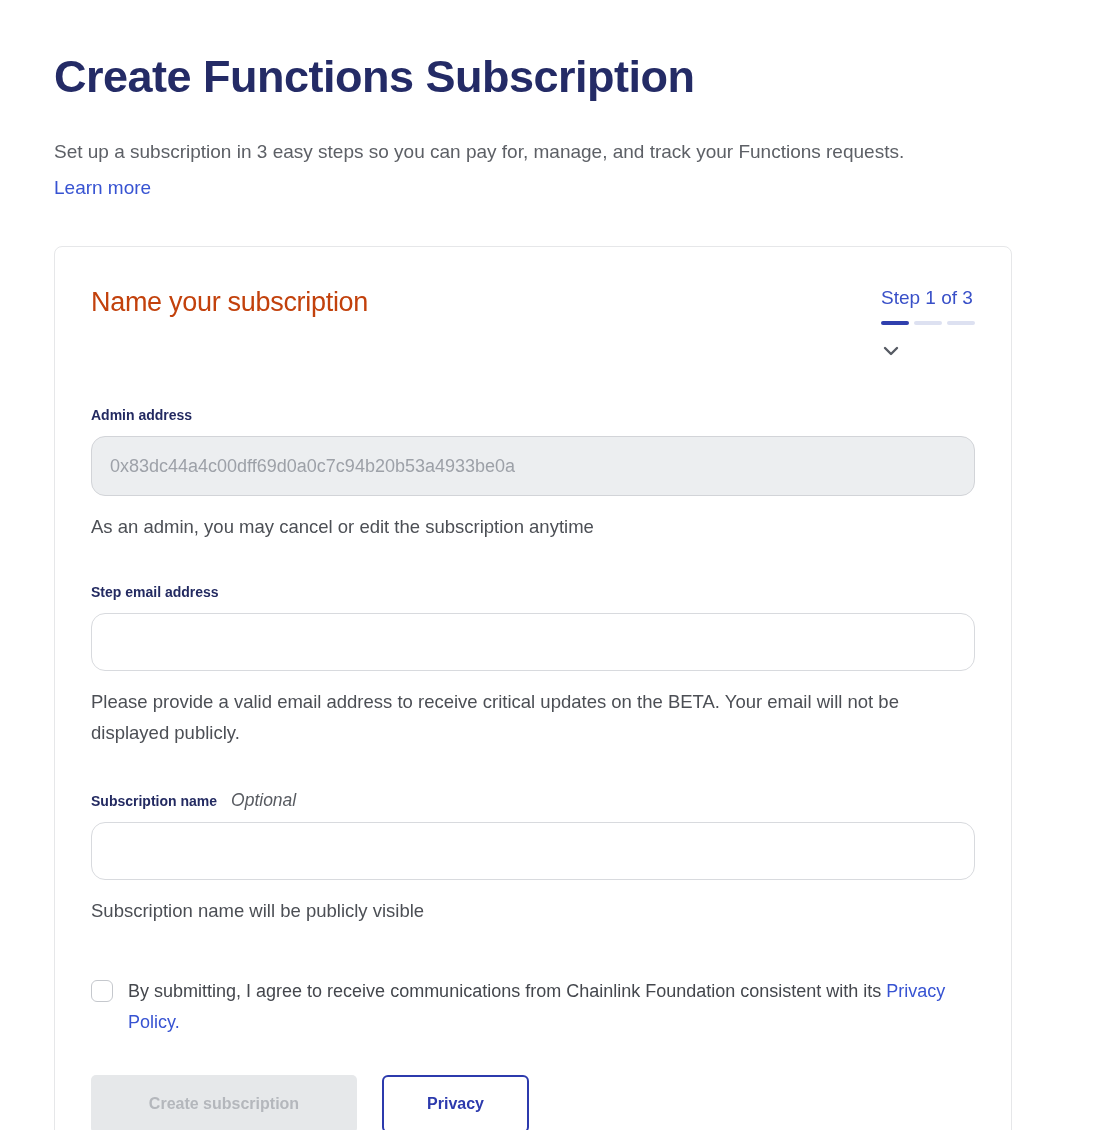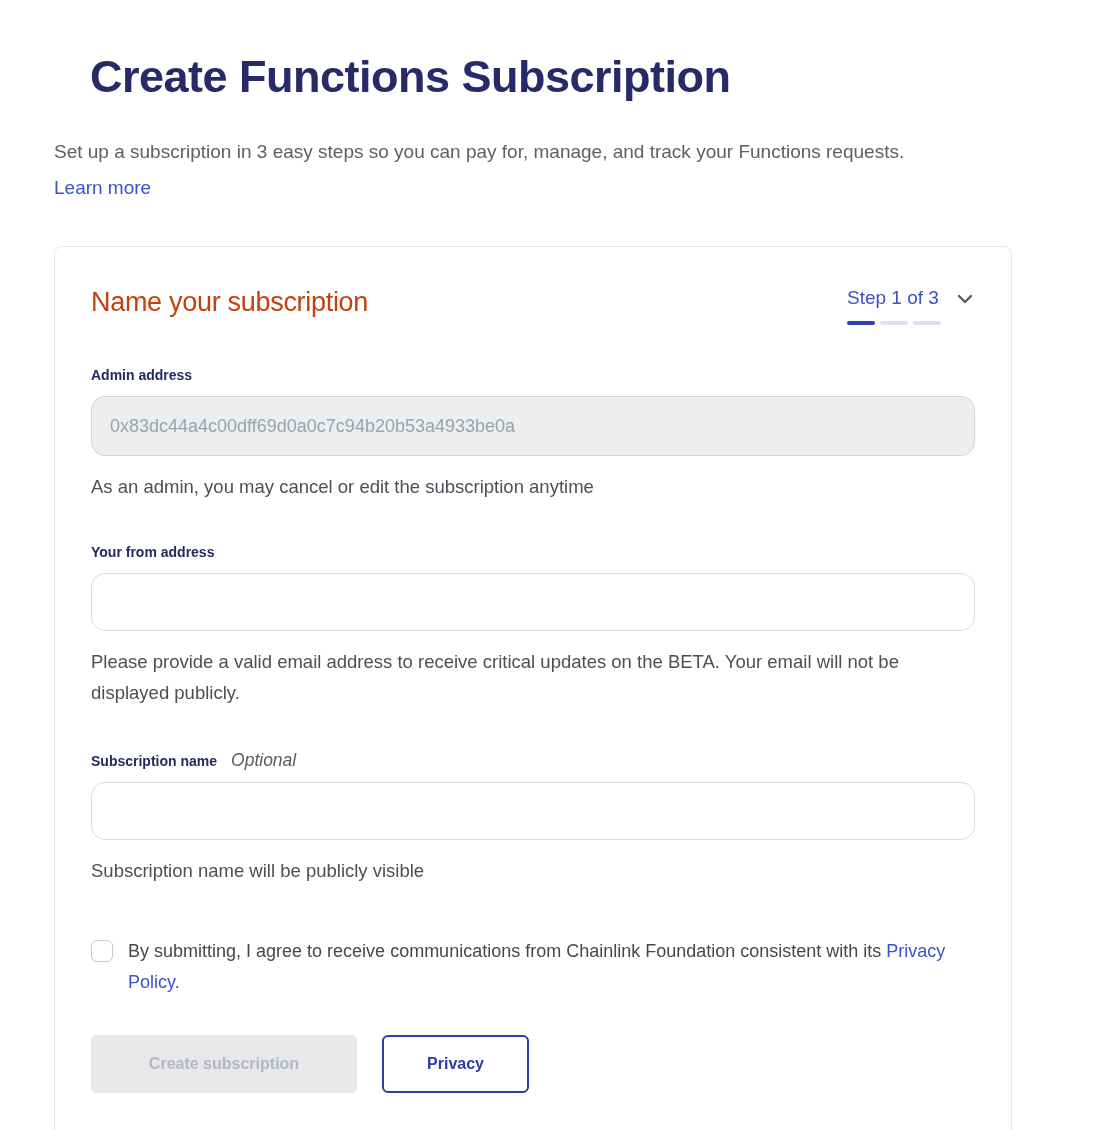--- a/index.html
+++ b/index.html
@@ -13,21 +13,20 @@
   }
   .page { padding: 0 54px; }
 
   .page-title {
     margin-top: 50px;
     font-size: 45px;
     font-weight: 700;
     letter-spacing: -0.5px;
     color: #242b66;
     line-height: 1.2;
-    margin-left: 36px;
   }
 
   .page-subtitle {
     margin-top: 30px;
     font-size: 19px;
     line-height: 36px;
     color: #5d6066;
     max-width: 880px;
   }
   a.link {
@@ -54,20 +53,21 @@
     font-size: 27px;
     font-weight: 400;
     color: #c2410c;
     letter-spacing: -0.3px;
   }
   .step-indicator {
     display: flex;
     align-items: flex-start;
     gap: 14px;
     cursor: pointer;
+    flex-direction: column;
   }
   .step-col { display: flex; flex-direction: column; align-items: flex-start; }
   .step-label {
     font-size: 19px;
     font-weight: 500;
     color: #3950c8;
     white-space: nowrap;
   }
   .step-bars {
     display: flex;
@@ -209,21 +209,21 @@
       </div>
     </div>
 
     <div class="form-group">
       <label class="field-label">Admin address</label>
       <input class="text-input" type="text" disabled="" value="0x83dc44a4c00dff69d0a0c7c94b20b53a4933be0a" style="">
       <p class="helper-text">As an admin, you may cancel or edit the subscription anytime</p>
     </div>
 
     <div class="form-group">
-      <label class="field-label">Your from address</label>
+      <label class="field-label">Step email address</label>
       <input class="text-input" type="text" value="" style="">
       <p class="helper-text">Please provide a valid email address to receive critical updates on the BETA. Your email will not be displayed publicly.</p>
     </div>
 
     <div class="form-group">
       <div class="field-label-row">
         <label class="field-label">Subscription name</label>
         <span class="optional-tag">Optional</span>
       </div>
       <input class="text-input" type="text" value="" style="">

